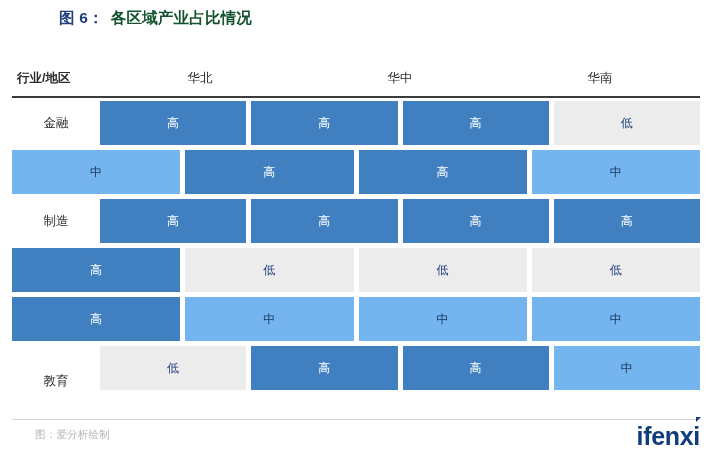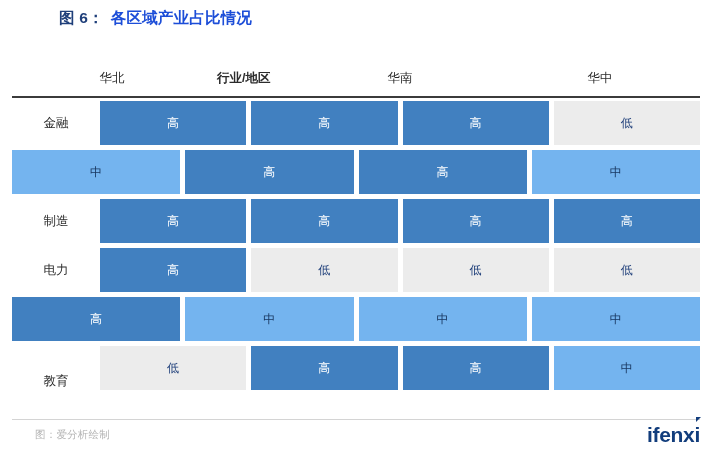--- a/index.html
+++ b/index.html
@@ -24,21 +24,21 @@
     font-size: 15.5px;
     font-weight: bold;
     letter-spacing: 0.2px;
     white-space: nowrap;
   }
   .title-bar .fig-no {
     color: #1f3f7a;
     margin-left: 45px;
   }
   .title-bar .fig-title {
-    color: #1d4ed8;
+    color: #14532d;
     margin-left: 7px;
   }
 
   
   .matrix {
     position: absolute;
     left: 12px;
     top: 60px;
     width: 688px;
   }
@@ -142,21 +142,21 @@
     top: 428px;
     font-size: 10.5px;
     color: #b4b4b4;
     letter-spacing: 0.2px;
     padding-left: 21px;
   }
   .brand {
     position: absolute;
     right: 12px;
     top: 424px;
-    font-size: 21px;
+    font-size: 25px;
     font-weight: bold;
     color: #123d7c;
     letter-spacing: -0.3px;
     line-height: 1;
   }
   .brand .tick {
     position: relative;
     display: inline-block;
   }
   .brand .tick::after {
@@ -173,24 +173,24 @@
 </head>
 <body>
 
 <div class="title-bar">
   <span class="fig-no">图 6：</span><span class="fig-title">各区域产业占比情况</span>
 </div>
 
 <div class="matrix">
 
   <div class="head-row">
+    <div class="head-cell rowlab">行业/地区</div>
     <div class="head-cell col">华北</div>
-    <div class="head-cell rowlab">行业/地区</div>
+    <div class="head-cell col">华中</div>
     <div class="head-cell col">华南</div>
-    <div class="head-cell col">华中</div>
   </div>
 
   <div class="head-rule"></div>
 
   <div class="body-rows">
 
     <div class="mrow">
       <div class="row-label">金融</div>
       <div class="cells">
         <div class="cell high">高</div>
@@ -213,21 +213,20 @@
       <div class="row-label">制造</div>
       <div class="cells">
         <div class="cell high">高</div>
         <div class="cell high">高</div>
         <div class="cell high">高</div>
         <div class="cell high">高</div>
       </div>
     </div>
 
     <div class="mrow">
-      <div class="row-label">电力</div>
       <div class="cells">
         <div class="cell high">高</div>
         <div class="cell low">低</div>
         <div class="cell low">低</div>
         <div class="cell low">低</div>
       </div>
     </div>
 
     <div class="mrow">
       <div class="cells">

